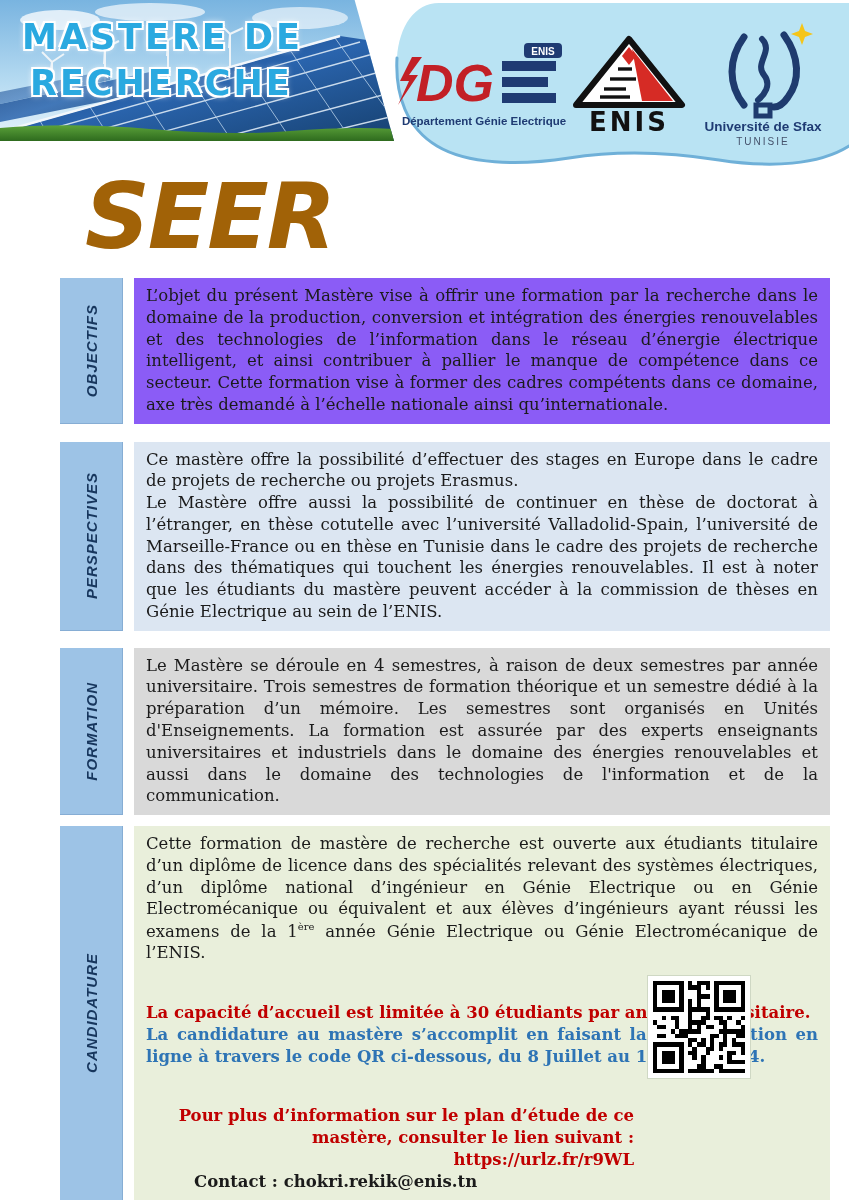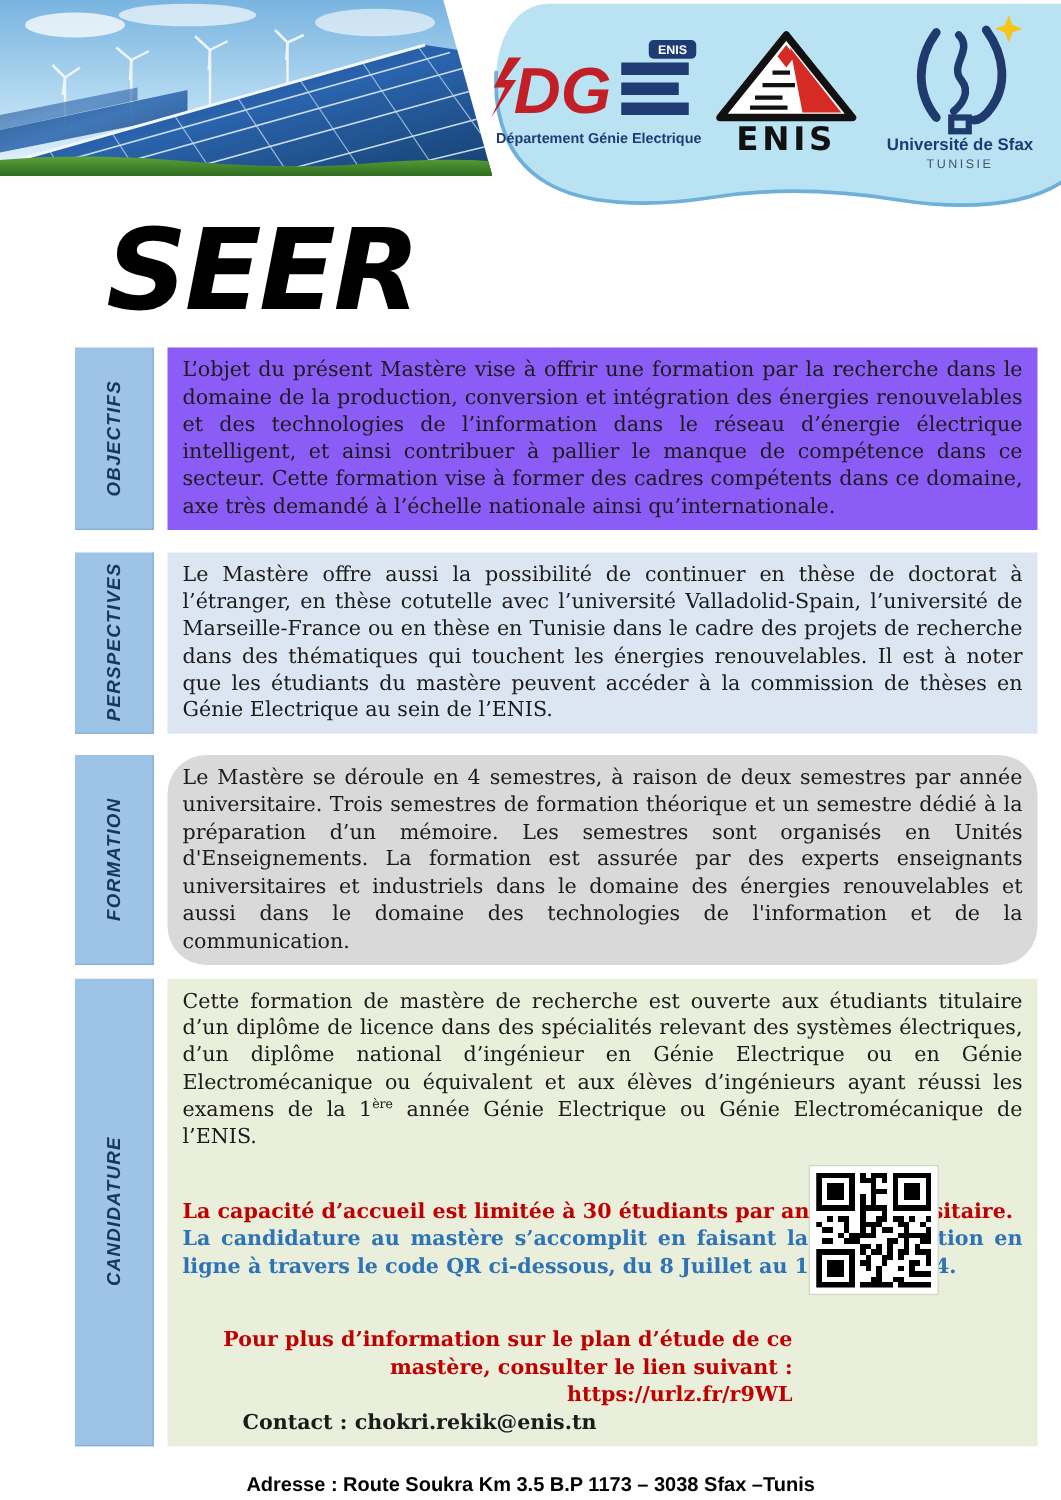--- a/index.html
+++ b/index.html
@@ -21,31 +21,31 @@
     position:absolute; left:22px; top:14px; z-index:3;
     font-family:"DejaVu Sans", sans-serif;
     font-weight:bold; font-size:35px; line-height:1.32; letter-spacing:3px;
     color:#2aa9e0;
     text-shadow:-2px -2px 0 #fff, 2px -2px 0 #fff, -2px 2px 0 #fff, 2px 2px 0 #fff, 0 0 7px #fff;
   }
   .banner-text .l2 { margin-left:8px; }
 
   .blob { position:absolute; right:0; top:0; width:462px; height:172px; }
   .logo-row {
-    position:absolute; right:6px; top:6px; width:450px; height:136px;
-    display:flex; align-items:center; justify-content:space-between; z-index:2;
+    position:absolute; right:6px; top:17px; width:450px; height:136px;
+    display:flex; align-items:center; justify-content:center; z-index:2;
   }
 
   .dge-caption, .sfax-name { fill:#1f3b73; font-family:"Liberation Sans",sans-serif; font-weight:bold; }
 
   
   .title-row { display:flex; align-items:flex-start; padding-left:85px; margin-top:2px; }
   .seer {
     font-family:"DejaVu Sans", sans-serif; font-style:italic; font-weight:bold;
-    font-size:90px; line-height:1.0; color:#000000; letter-spacing:-2px;
+    font-size:90px; line-height:1.0; color:#a16207; letter-spacing:-2px;
   }
   .subtitle {
     margin-left:16px; margin-top:10px;
     font-family:"DejaVu Sans", sans-serif; font-style:italic; font-weight:bold;
     font-size:30px; line-height:1.5; color:#d96f23;
   }
 
   
   .sections { padding:16px 19px 0 60px; }
   .section { display:flex; align-items:stretch; }
@@ -63,21 +63,21 @@
     font-family:"Liberation Sans", sans-serif; font-style:italic; font-weight:bold;
     font-size:15px; letter-spacing:1px; color:#17365d; white-space:nowrap;
   }
   .body-col {
     flex:1; padding:7px 12px 8px 12px;
     font-family:"DejaVu Serif", serif; font-size:16.5px; line-height:1.32;
     color:#1b1b1b; text-align:justify;
   }
   .bg-objectifs    { background:#8b5cf6; }
   .bg-perspectives { background:#dce6f2; }
-  .bg-formation    { background:#d9d9d9;border-radius:31px; }
+  .bg-formation    { background:#d9d9d9; }
   .bg-candidature  { background:#e9efdb; position:relative; }
 
   .txt-red  { color:#c00000; font-weight:bold;margin-top:38px; }
   .txt-blue { color:#2e74b5; font-weight:bold; }
   .txt-contact { font-weight:bold;margin-left:48px; }
   .info-line { max-width:488px; text-align:right; }
   sup { font-size:10px; }
 
   .qr-box {
     position:absolute; right:80px; top:150px; width:102px; height:102px;
@@ -157,20 +157,24 @@
         <line x1="140" y1="93" x2="172" y2="141"></line>
           <line x1="190" y1="78" x2="232" y2="141"></line>
         <line x1="240" y1="64" x2="292" y2="141"></line>
           <line x1="290" y1="50" x2="352" y2="141"></line>
         <line x1="335" y1="38" x2="394" y2="120"></line>
       </g>
       <line x1="0" y1="132" x2="340" y2="36" stroke="#f2f7fb" stroke-width="2.4"></line>
 
       <path d="M0,128 Q70,122 150,129 T290,131 T394,129 L394,141 L0,141 Z" fill="url(#grass)"></path>
     </svg>
+    <div class="banner-text">
+      <div>MASTERE DE</div>
+      <div class="l2">RECHERCHE</div>
+    </div>
   </div>
 
   <svg class="blob" viewBox="0 0 462 172">
     <path d="M52,3 L462,3 L462,146 C432,165 384,168 332,160 C282,152 232,150 182,158 C130,166 80,164 50,146 C20,128 8,96 10,58 C12,26 28,3 52,3 Z" fill="#b9e3f3"></path>
     <path d="M462,146 C432,165 384,168 332,160 C282,152 232,150 182,158 C130,166 80,164 50,146 C20,128 8,96 10,58" fill="none" stroke="#6fb0d8" stroke-width="3" stroke-linecap="round"></path>
   </svg>
 
   <div class="logo-row">
 
     <svg width="172" height="100" viewBox="0 0 172 100">
@@ -226,20 +230,21 @@
     <div class="body-col bg-objectifs">
       <p>L’objet du présent Mastère vise à offrir une formation par la recherche dans le domaine de la production, conversion et intégration des énergies renouvelables et des technologies de l’information dans le réseau d’énergie électrique intelligent, et ainsi contribuer à pallier le manque de compétence dans ce secteur. Cette formation vise à former des cadres compétents dans ce domaine, axe très demandé à l’échelle nationale ainsi qu’internationale.</p>
     </div>
   </div>
 
   <div class="section sec-perspectives">
     <div class="label-col">
       <span>PERSPECTIVES</span>
     </div>
     <div class="body-col bg-perspectives">
+      <p>Ce mastère offre la possibilité d’effectuer des stages en Europe dans le cadre de projets de recherche ou projets Erasmus.</p>
       <p>Le Mastère offre aussi la possibilité de continuer en thèse de doctorat à l’étranger, en thèse cotutelle avec l’université Valladolid-Spain, l’université de Marseille-France ou en thèse en Tunisie dans le cadre des projets de recherche dans des thématiques qui touchent les énergies renouvelables. Il est à noter que les étudiants du mastère peuvent accéder à la commission de thèses en Génie Electrique au sein de l’ENIS.</p>
     </div>
   </div>
 
   <div class="section sec-formation">
     <div class="label-col">
       <span>FORMATION</span>
     </div>
     <div class="body-col bg-formation">
       <p>Le Mastère se déroule en 4 semestres, à raison de deux semestres par année universitaire. Trois semestres de formation théorique et un semestre dédié à la préparation d’un mémoire. Les semestres sont organisés en Unités d'Enseignements. La formation est assurée par des experts enseignants universitaires et industriels dans le domaine des énergies renouvelables et aussi dans le domaine des technologies de l'information et de la communication.</p>

